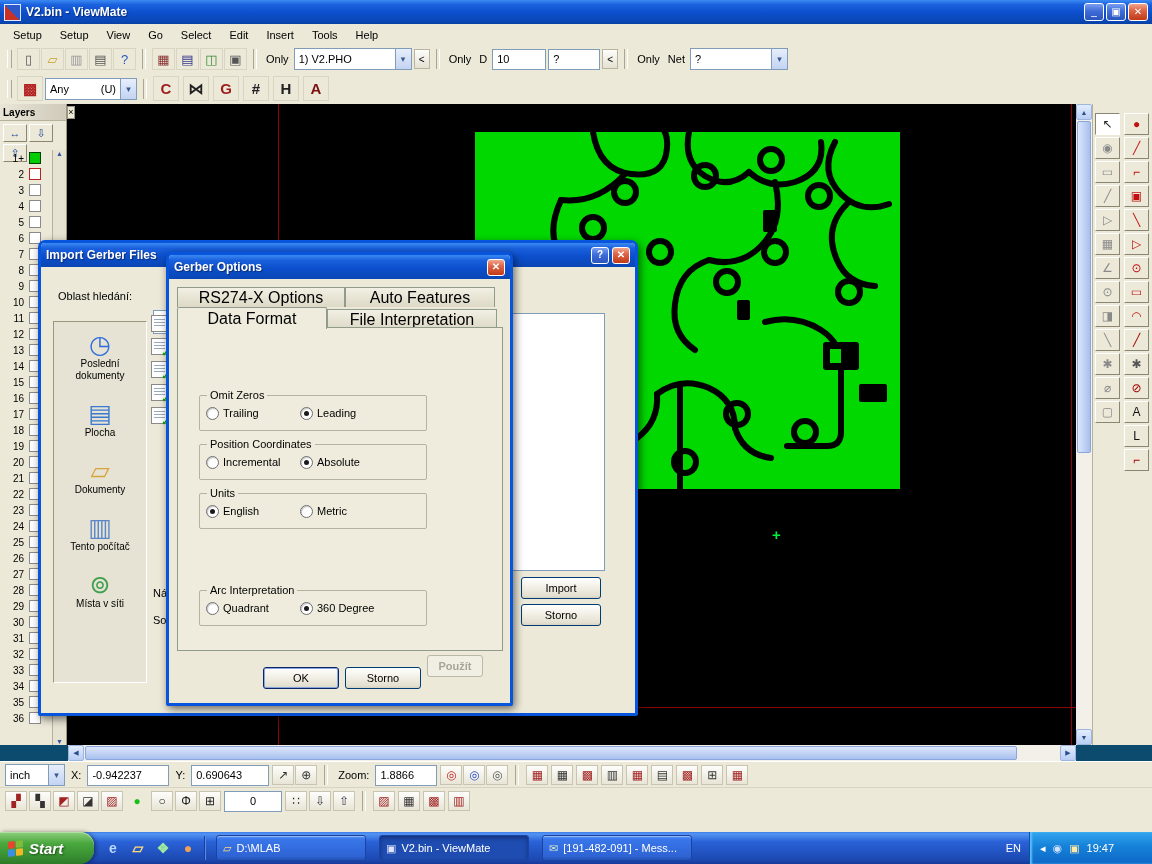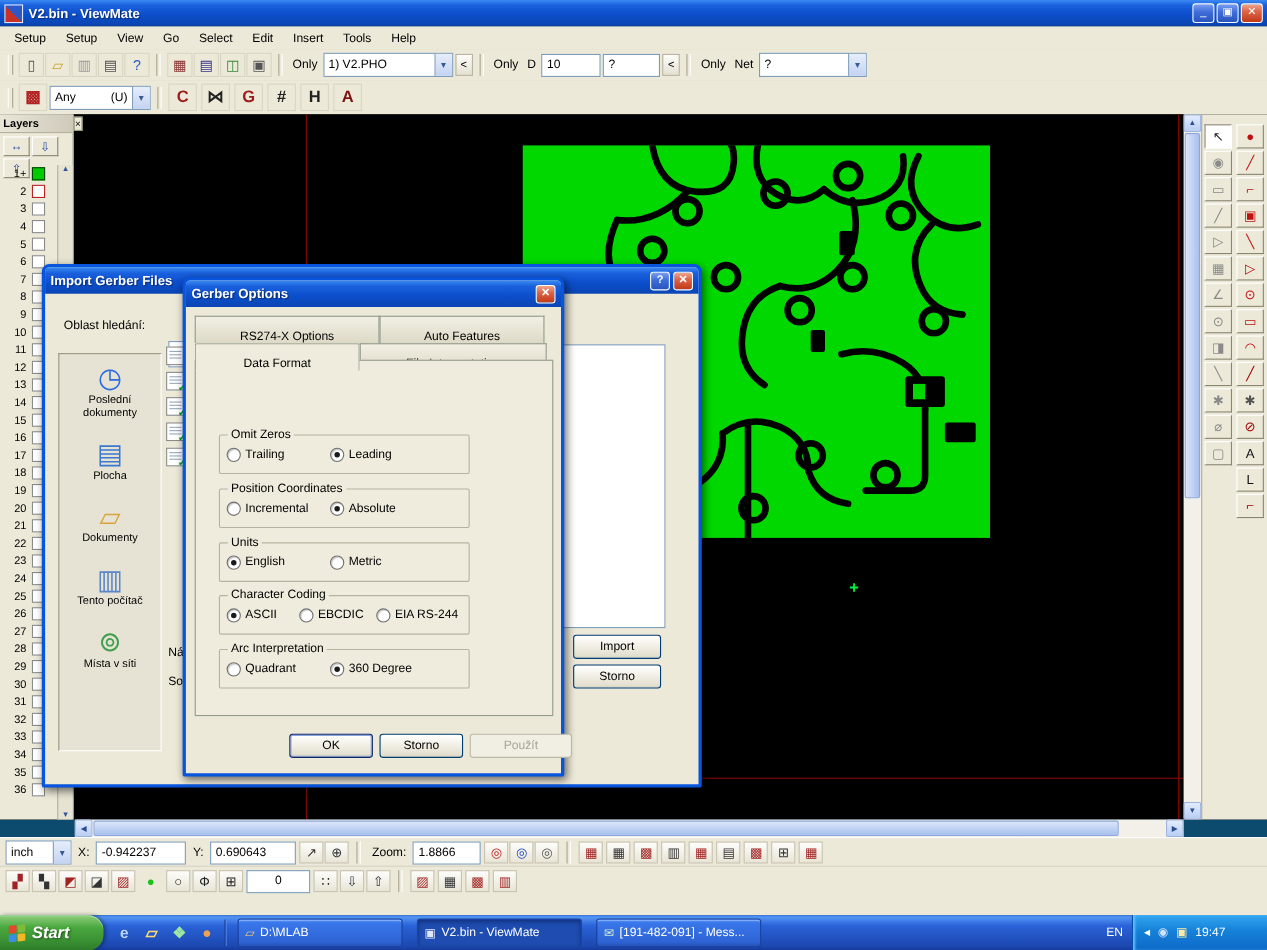--- a/index.html
+++ b/index.html
@@ -100,21 +100,21 @@
   .place .pic{font-size:25px;line-height:28px;}
   .place .plabel{font-size:10px;text-align:center;line-height:12px;}
   .fileicon{position:relative;width:15px;height:15px;background:#fff;border:1px solid #8a8a8a;margin-bottom:6px;display:block;}
   .fileicon::before{content:"";position:absolute;left:2px;right:2px;top:3px;height:1px;background:#9ab;box-shadow:0 3px 0 #9ab,0 6px 0 #9ab;}
   .chk{display:none;position:absolute;right:-3px;bottom:-4px;color:#0a0;font-size:10px;font-weight:bold;}
   .chk.on{display:block;}
   .listbox{position:absolute;left:470px;top:70px;width:92px;height:256px;background:#fff;border:1px solid #7f9db9;}
 
   
   .gtabs{position:absolute;left:8px;top:32px;width:326px;display:flex;flex-wrap:wrap;align-items:flex-end;}
-  .gtab{height:20px;border:1px solid #919b8c;border-bottom:none;background:linear-gradient(#f2f0e4,#ddd9c6);font-size:11px;padding:12px;}
+  .gtab{height:20px;border:1px solid #919b8c;border-bottom:none;background:linear-gradient(#f2f0e4,#ddd9c6);font-size:16px;padding:0;}
   .gtab:nth-of-type(1){width:168px;}
   .gtab:nth-of-type(2){width:150px;}
   .gtab:nth-of-type(3){width:150px;}
   .gtab:nth-of-type(4){width:170px;}
   .gtab.on{height:22px;background:#efecdd;position:relative;z-index:3;border-radius:2px 2px 0 0;}
   .gpanel{position:absolute;left:8px;top:72px;width:324px;height:322px;background:#efecdd;border:1px solid #919b8c;z-index:1;}
   .frow-label{position:absolute;width:118px;text-align:right;font-size:11px;}
   .dcombo{position:absolute;width:48px;height:19px;}
   .dcombo .val{padding-left:3px;}
   .dcombo.sel .val{background:#2e5fc8;color:#fff;margin:1px 0 1px 1px;}
@@ -990,56 +990,38 @@
           <span class="rb"></span>
           <span>Incremental</span>
         </button>
 
         <button class="radio">
           <span class="rb on"></span>
           <span>Absolute</span>
         </button>
       </div>
 
-    <div class="grp cc" style="top:286px;">
-      <span class="legend">Character Coding</span>
-
-        <button class="radio">
-          <span class="rb on"></span>
-          <span>ASCII</span>
-        </button>
-
-        <button class="radio">
-          <span class="rb"></span>
-          <span>EBCDIC</span>
-        </button>
-
-        <button class="radio">
-          <span class="rb"></span>
-          <span>EIA RS-244</span>
-        </button>
-      </div>
 
     <div class="grp" style="top:335px;">
       <span class="legend">Arc Interpretation</span>
 
         <button class="radio">
           <span class="rb"></span>
           <span>Quadrant</span>
         </button>
 
         <button class="radio">
           <span class="rb on"></span>
           <span>360 Degree</span>
         </button>
       </div>
 
     <button class="xpbtn default abs" style="left:94px;top:412px;width:76px;">OK</button>
     <button class="xpbtn abs" style="left:176px;top:412px;width:76px;">Storno</button>
-    <button class="xpbtn disabled abs" style="left:258px;top:412px;width:93px;">Použít</button>
+    <button class="xpbtn disabled abs" style="left:258px;top:400px;width:56px;font-weight:bold;">Použít</button>
   </div>
 
   <div class="taskbar">
     <button class="start">
       <span class="flag">
         <span style="background:#e8452c;"></span>
           <span style="background:#7fbb3a;"></span>
         <span style="background:#3a8ee8;"></span>
           <span style="background:#f2b822;"></span>
       </span>

